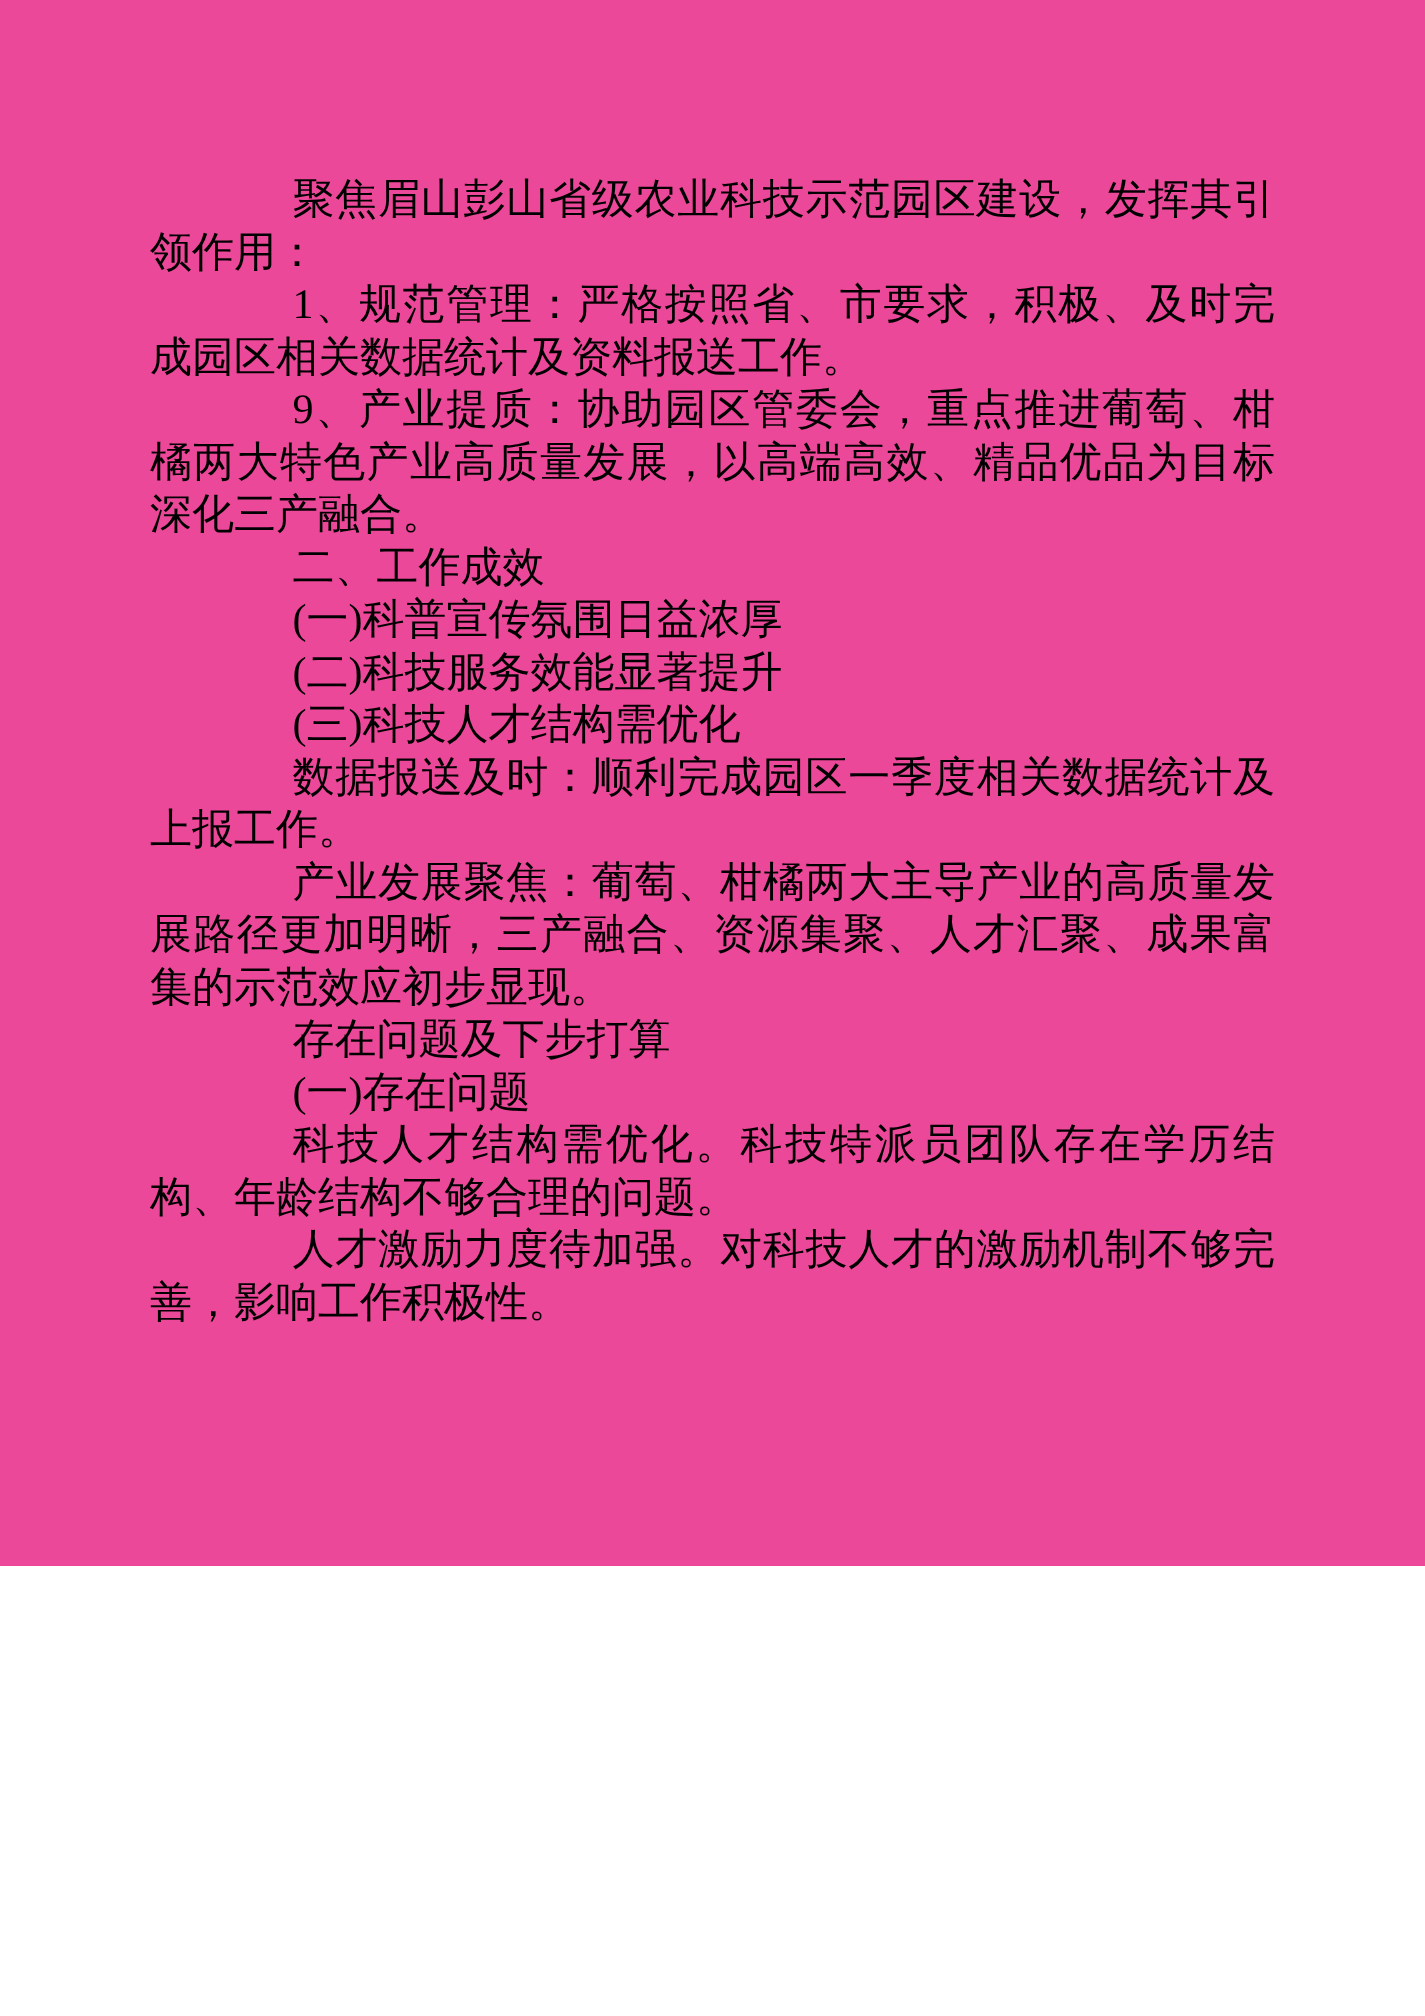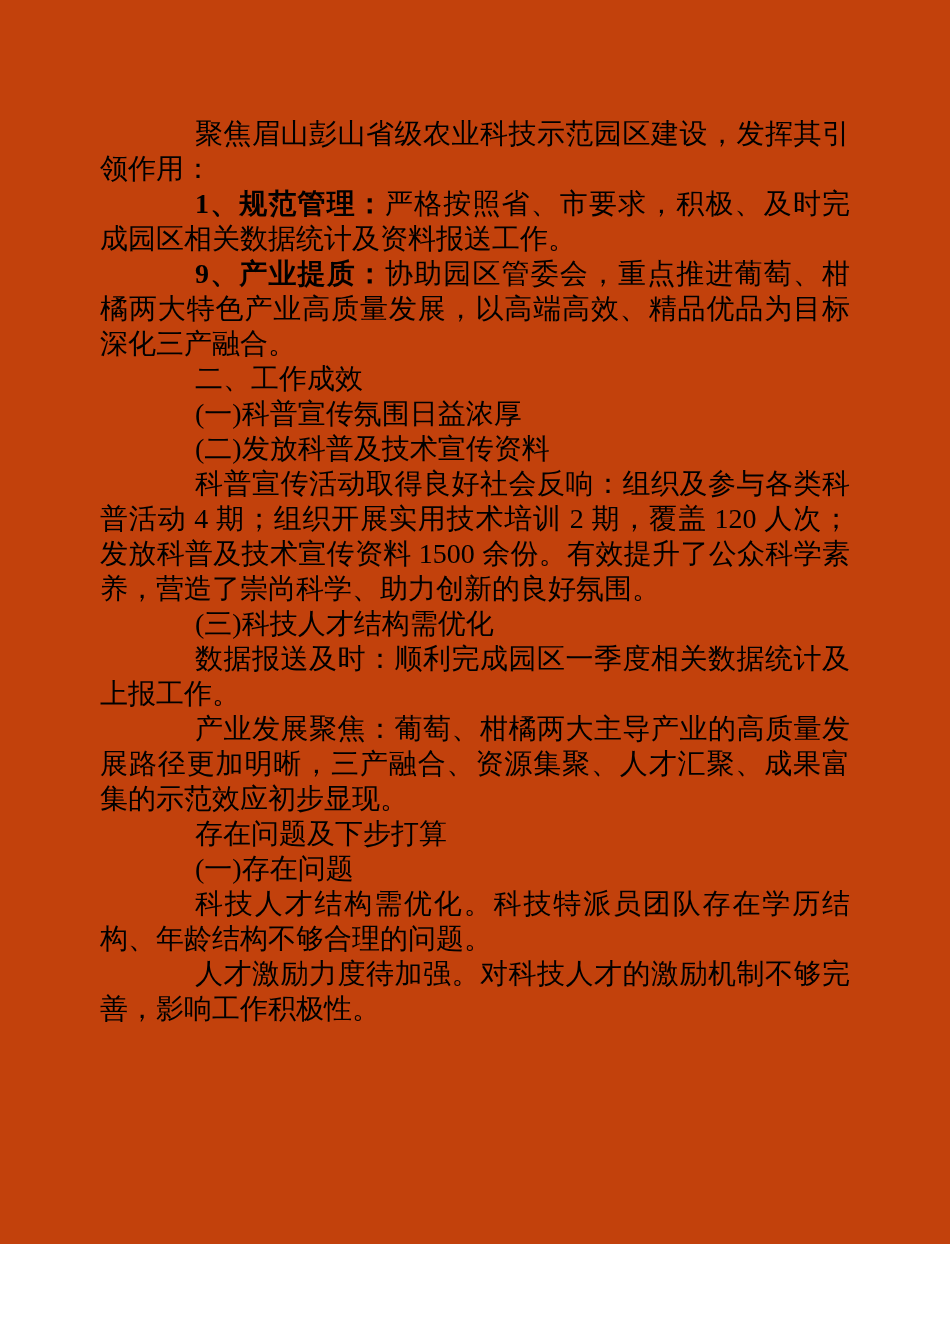--- a/index.html
+++ b/index.html
@@ -1,55 +1,54 @@
 <!DOCTYPE html>
 <html><head>
 <meta charset="utf-8">
 <style>
   html, body { margin: 0; padding: 0; background: #ffffff; }
   .page {
     position: relative;
     width: 950px;
-    height: 1244px;
-    background: #c2410c;
+    height: 1044px;
+    background: #ec4899;
     box-sizing: border-box;
     padding: 116px 100px 0 100px;
     overflow: hidden;
   }
   .para {
     margin: 0;
     font-family: "Liberation Serif", "DejaVu Serif", serif;
     font-size: 28px;
     line-height: 35px;
     color: #000000;
     text-align: justify;
     text-indent: 95px;
   }
   .heading { font-weight: 400; }
-  .lead { font-weight: 700; }
+  .lead { font-weight: 400; }
 </style>
 </head>
 <body>
 
 <div class="page">
 
   <p class="para"><span>聚焦眉山彭山省级农业科技示范园区建设，发挥其引领作用：</span></p>
 
   <p class="para"><strong class="lead">1、规范管理：</strong><span>严格按照省、市要求，积极、及时完成园区相关数据统计及资料报送工作。</span></p>
 
   <p class="para"><strong class="lead">9、产业提质：</strong><span>协助园区管委会，重点推进葡萄、柑橘两大特色产业高质量发展，以高端高效、精品优品为目标深化三产融合。</span></p>
 
   <p class="para heading"><span>二、工作成效</span></p>
 
   <p class="para"><span>(一)科普宣传氛围日益浓厚</span></p>
 
 
-  <p class="para"><span>(二)发放科普及技术宣传资料</span></p>
+  <p class="para"><span>(二)科技服务效能显著提升</span></p>
 
-  <p class="para"><span>科普宣传活动取得良好社会反响：组织及参与各类科普活动 4 期；组织开展实用技术培训 2 期，覆盖 120 人次；发放科普及技术宣传资料 1500 余份。有效提升了公众科学素养，营造了崇尚科学、助力创新的良好氛围。</span></p>
 
   <p class="para"><span>(三)科技人才结构需优化</span></p>
 
   <p class="para"><span>数据报送及时：顺利完成园区一季度相关数据统计及上报工作。</span></p>
 
   <p class="para"><span>产业发展聚焦：葡萄、柑橘两大主导产业的高质量发展路径更加明晰，三产融合、资源集聚、人才汇聚、成果富集的示范效应初步显现。</span></p>
 
   <p class="para heading"><span>存在问题及下步打算</span></p>
 
   <p class="para"><span>(一)存在问题</span></p>

